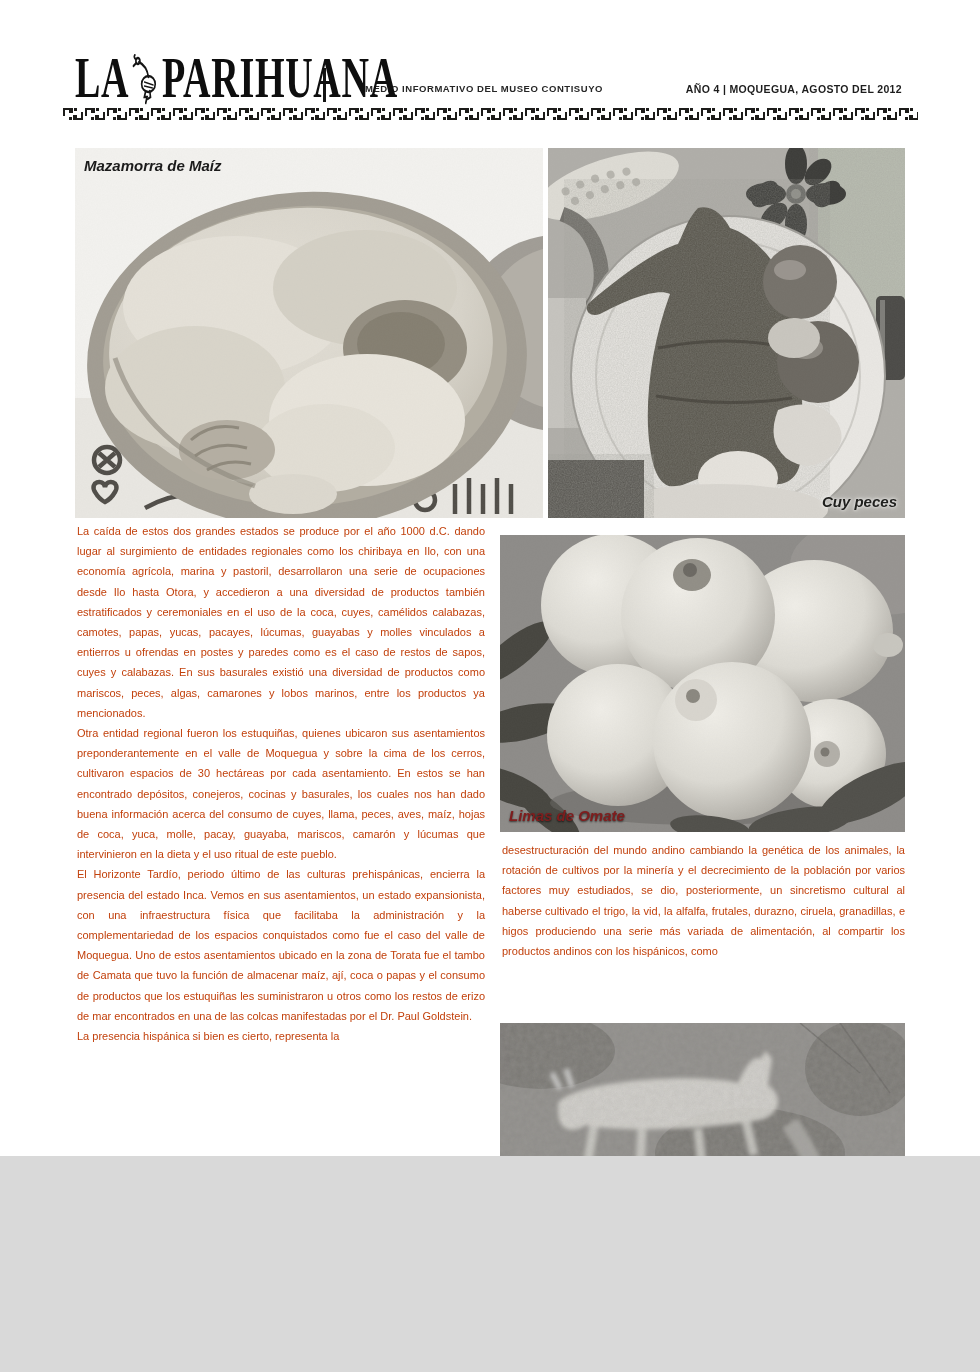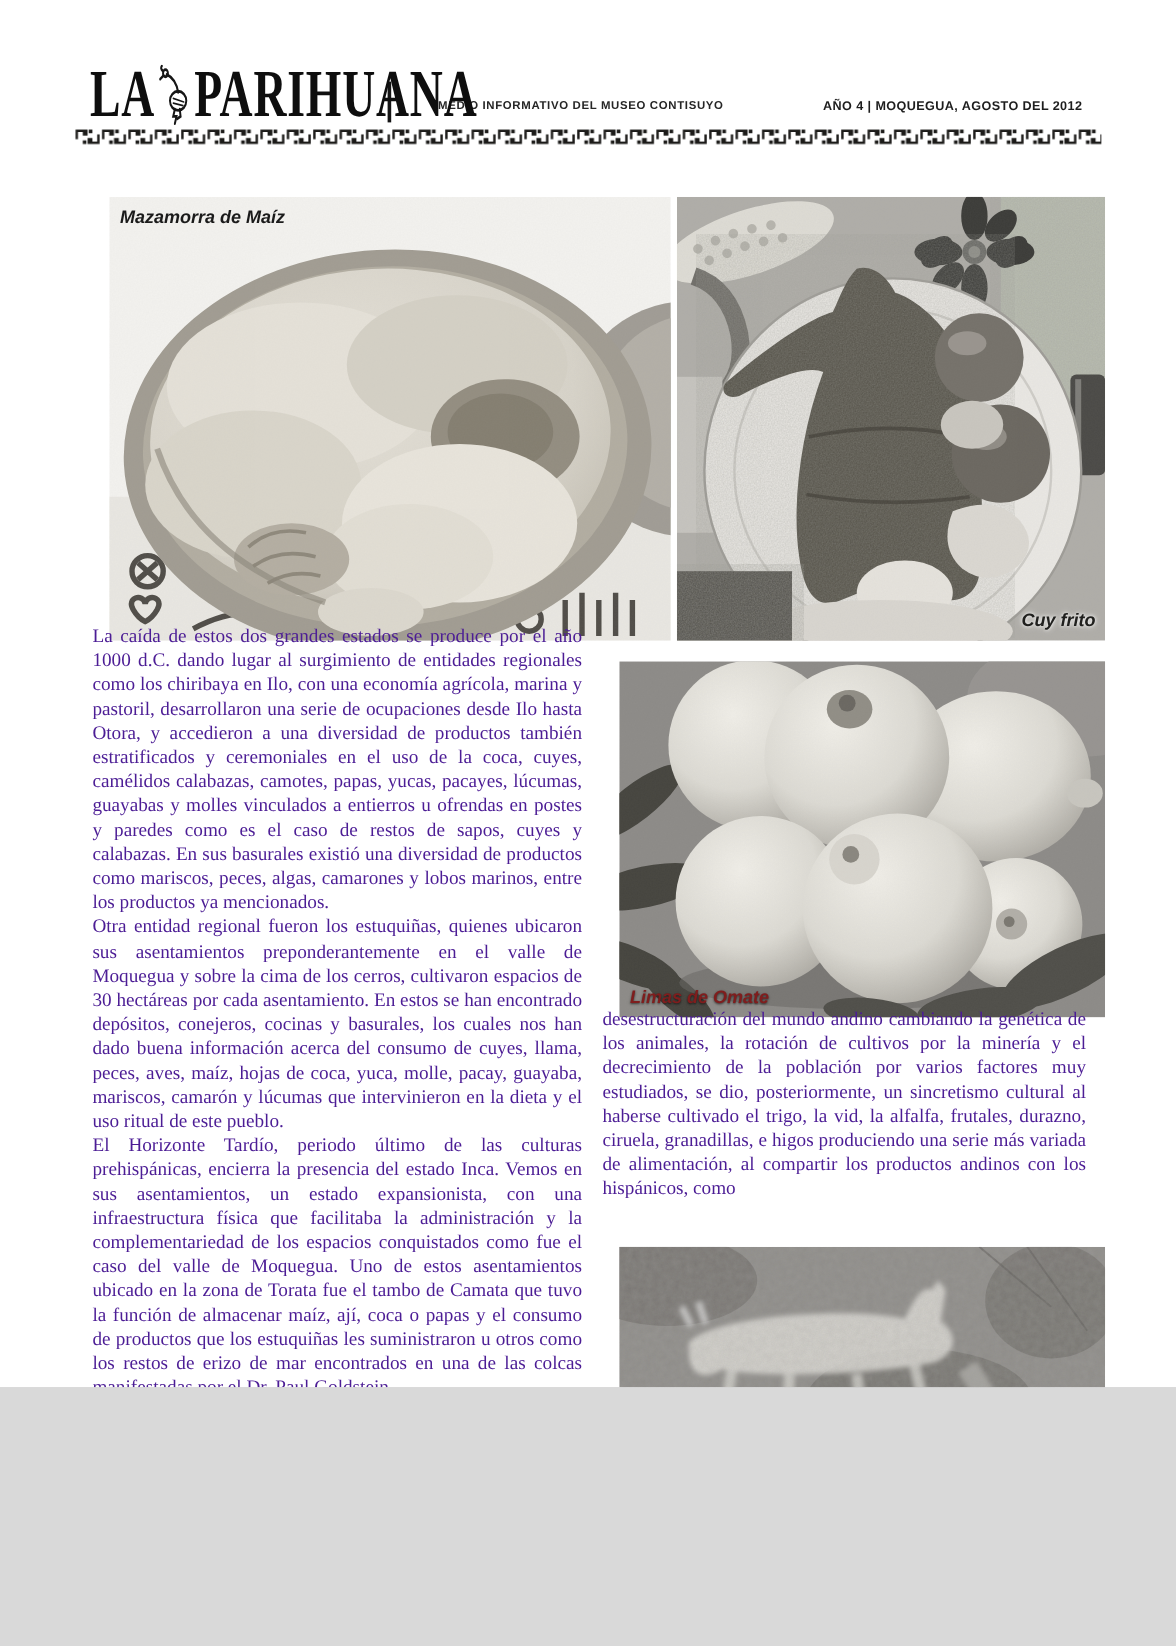--- a/index.html
+++ b/index.html
@@ -16,36 +16,36 @@
   .tagline{font-size:9.5px;font-weight:700;letter-spacing:.55px;color:#262626;margin-bottom:12px;padding-left:27px;}
   .issue-info{margin-left:auto;font-size:10.5px;font-weight:700;letter-spacing:.35px;color:#1d1d1d;margin-bottom:11px;}
 
   
   .border-strip{position:absolute;left:62px;width:856px;height:16px;}
   .border-strip.top{top:106px;}
   .border-strip.bottom{top:1277px;}
   .border-strip svg{display:block;width:100%;height:100%;}
 
   
-  figure{margin:16px;position:absolute;overflow:hidden;}
+  figure{margin:0;position:absolute;overflow:hidden;}
   figure svg{display:block;width:100%;height:100%;}
   .fig-mazamorra{left:75px;top:148px;width:468px;height:370px;}
   .fig-cuy{left:548px;top:148px;width:357px;height:370px;}
   .fig-limas{left:500px;top:535px;width:405px;height:297px;}
   .fig-pintura{left:500px;top:1023px;width:405px;height:245px;}
   .caption{position:absolute;font-size:15px;font-weight:700;font-style:italic;line-height:1;}
   .cap-mazamorra{left:9px;top:10px;color:#1b1b1b;}
   .cap-cuy{right:8px;bottom:9px;color:#20201e;text-shadow:0 0 3px rgba(255,255,255,.95),0 0 6px rgba(255,255,255,.7);}
   .cap-limas{left:9px;bottom:9px;color:#7f1d1d;text-shadow:0 1px 2px rgba(0,0,0,.65);}
   .cap-pintura{left:9px;bottom:10px;color:#2c2a26;text-shadow:0 0 3px rgba(255,255,255,.9),0 0 7px rgba(255,255,255,.65);}
 
   
   .col-left{position:absolute;left:77px;top:521px;width:408px;}
   .col-right-text{position:absolute;left:502px;top:840px;width:403px;}
-  .body-par{margin:0;font-size:16px;line-height:20.2px;text-align:justify;color:#4c1d95;font-family:Liberation Serif, serif;}
+  .body-par{margin:0;font-size:11px;line-height:20.2px;text-align:justify;color:#c2410c;}
 
   
   .footer-badge{position:absolute;left:64px;top:1283px;width:110px;height:70px;}
   .footer-bird{position:absolute;left:0;top:0;}
   .page-circle{position:absolute;left:22px;top:12px;width:48px;height:48px;border-radius:50%;
                background:#7f1d1d;display:flex;align-items:center;justify-content:center;}
   .page-circle span{color:#ffffff;font-weight:700;font-size:21px;letter-spacing:.5px;}
 </style>
 </head>
 <body>
@@ -209,21 +209,21 @@
       <ellipse cx="246" cy="190" rx="26" ry="20" fill="#c9c6bf"></ellipse>
 
       <path d="M230,262 q36,-14 56,8 q16,20 -2,38 q-24,18 -46,2 q-20,-18 -8,-48 z" fill="#dbd8d2"></path>
       <ellipse cx="190" cy="330" rx="40" ry="27" fill="#e6e3dd"></ellipse>
       <ellipse cx="170" cy="362" rx="110" ry="26" fill="#d9d6d0"></ellipse>
 
       <rect x="0" y="312" width="96" height="58" fill="#54524d"></rect>
       <rect x="0" y="312" width="96" height="58" filter="url(#n2)" opacity=".7"></rect>
       <rect width="357" height="370" filter="url(#n2)" opacity=".1"></rect>
     </svg>
-    <figcaption class="caption cap-cuy">Cuy frito</figcaption>
+    <figcaption class="caption cap-cuy">Cuy peces</figcaption>
   </figure>
 
   <section class="col-left">
     <p class="body-par">La caída de estos dos grandes estados se produce por el año 1000 d.C. dando lugar al surgimiento de entidades regionales como los chiribaya en Ilo, con una economía agrícola, marina y pastoril, desarrollaron una serie de ocupaciones desde Ilo hasta Otora, y accedieron a una diversidad de productos también estratificados y ceremoniales en el uso de la coca, cuyes, camélidos calabazas, camotes, papas, yucas, pacayes, lúcumas, guayabas y molles vinculados a entierros u ofrendas en postes y paredes como es el caso de restos de sapos, cuyes y calabazas. En sus basurales existió una diversidad de productos como mariscos, peces, algas, camarones y lobos marinos, entre los productos ya mencionados.</p>
     <p class="body-par">Otra entidad regional fueron los estuquiñas, quienes ubicaron sus asentamientos preponderantemente en el valle de Moquegua y sobre la cima de los cerros, cultivaron espacios de 30 hectáreas por cada asentamiento. En estos se han encontrado depósitos, conejeros, cocinas y basurales, los cuales nos han dado buena información acerca del consumo de cuyes, llama, peces, aves, maíz, hojas de coca, yuca, molle, pacay, guayaba, mariscos, camarón y lúcumas que intervinieron en la dieta y el uso ritual de este pueblo.</p>
     <p class="body-par">El Horizonte Tardío, periodo último de las culturas prehispánicas, encierra la presencia del estado Inca. Vemos en sus asentamientos, un estado expansionista, con una infraestructura física que facilitaba la administración y la complementariedad de los espacios conquistados como fue el caso del valle de Moquegua. Uno de estos asentamientos ubicado en la zona de Torata fue el tambo de Camata que tuvo la función de almacenar maíz, ají, coca o papas y el consumo de productos que los estuquiñas les suministraron u otros como los restos de erizo de mar encontrados en una de las colcas manifestadas por el Dr. Paul Goldstein.</p>
     <p class="body-par">La presencia hispánica si bien es cierto, representa la</p>
   </section>
 
   <figure class="fig-limas">

